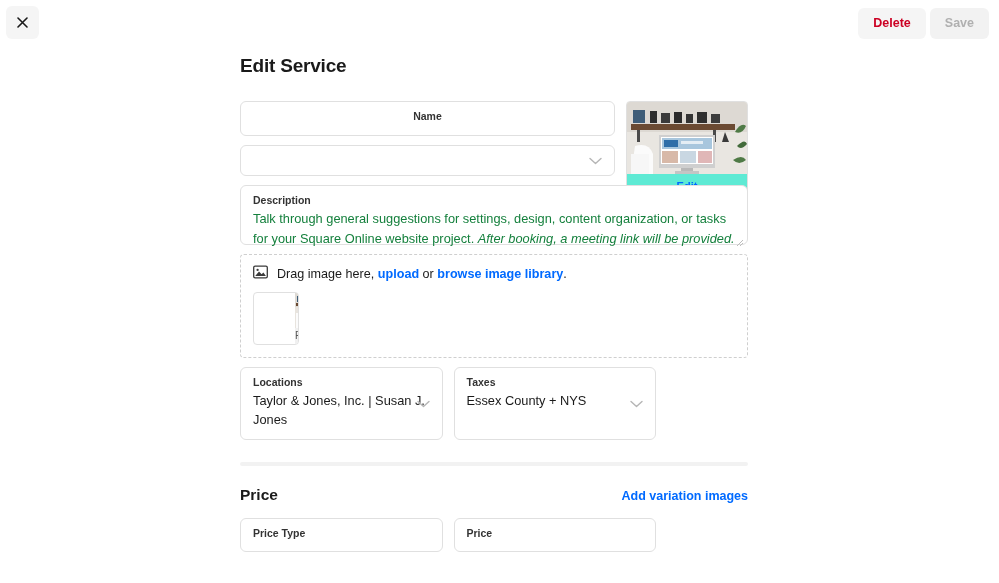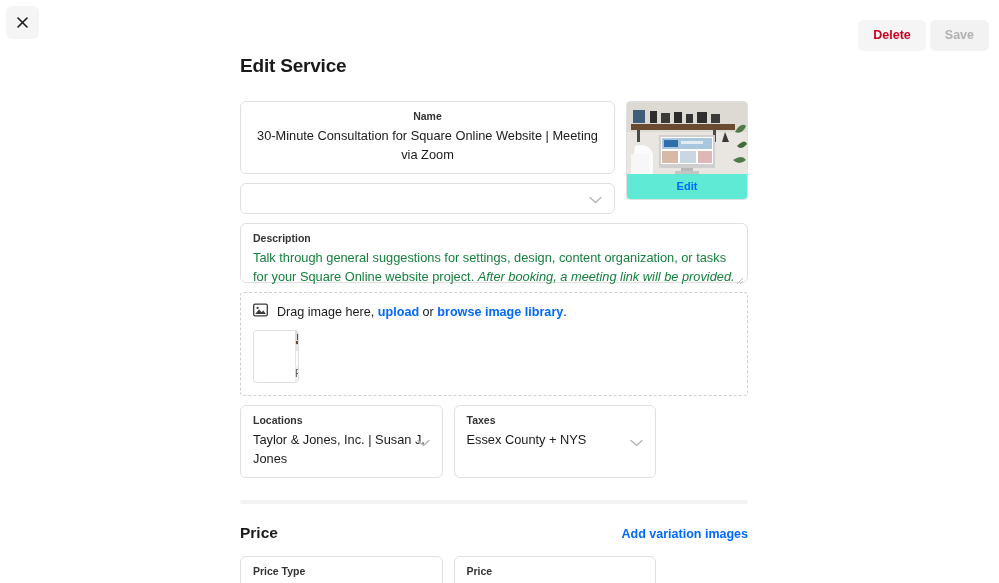--- a/index.html
+++ b/index.html
@@ -18,21 +18,21 @@
     background:#fff;
   }
   .close-btn {
     position:absolute; left:6px; top:6px; width:33px; height:33px;
     background:#f5f5f5; border-radius:6px; border:none;
     display:flex; align-items:center; justify-content:center;
     cursor:pointer; padding:0;
   }
   .close-btn svg { display:block; }
   .topbar-right {
-    position:absolute; right:10px; top:20px;
+    position:absolute; right:10px; top:8px;
     display:flex; align-items:center; gap:4px;
   }
   .btn-delete {
     background:#f5f5f5; border:none; border-radius:6px;
     color:#cc0023; font-size:12.5px; font-weight:bold;
     padding:9px 15px; cursor:pointer; line-height:1;
   }
   .btn-save {
     background:#f2f2f2; border:none; border-radius:6px;
     color:#b0b0b0; font-size:12.5px; font-weight:bold;
@@ -153,21 +153,20 @@
   </div>
 
   <div class="content">
 
     <h1 class="page-title">Edit Service</h1>
 
     <div style="position:relative;">
 
       <div class="field row-name">
         <div class="field-label">Name</div>
-        <div class="field-value">30-Minute Consultation for Square Online Website | Meeting via Zoom</div>
       </div>
 
       <div class="field row-category placeholder-only">
         <span class="chev">
           <svg width="13" height="8" viewBox="0 0 13 8">
             <path d="M1 1.5 L6.5 6.5 L12 1.5" stroke="#b5b5b5" stroke-width="1.4" fill="none" stroke-linecap="round" stroke-linejoin="round"></path>
           </svg>
         </span>
       </div>
 

